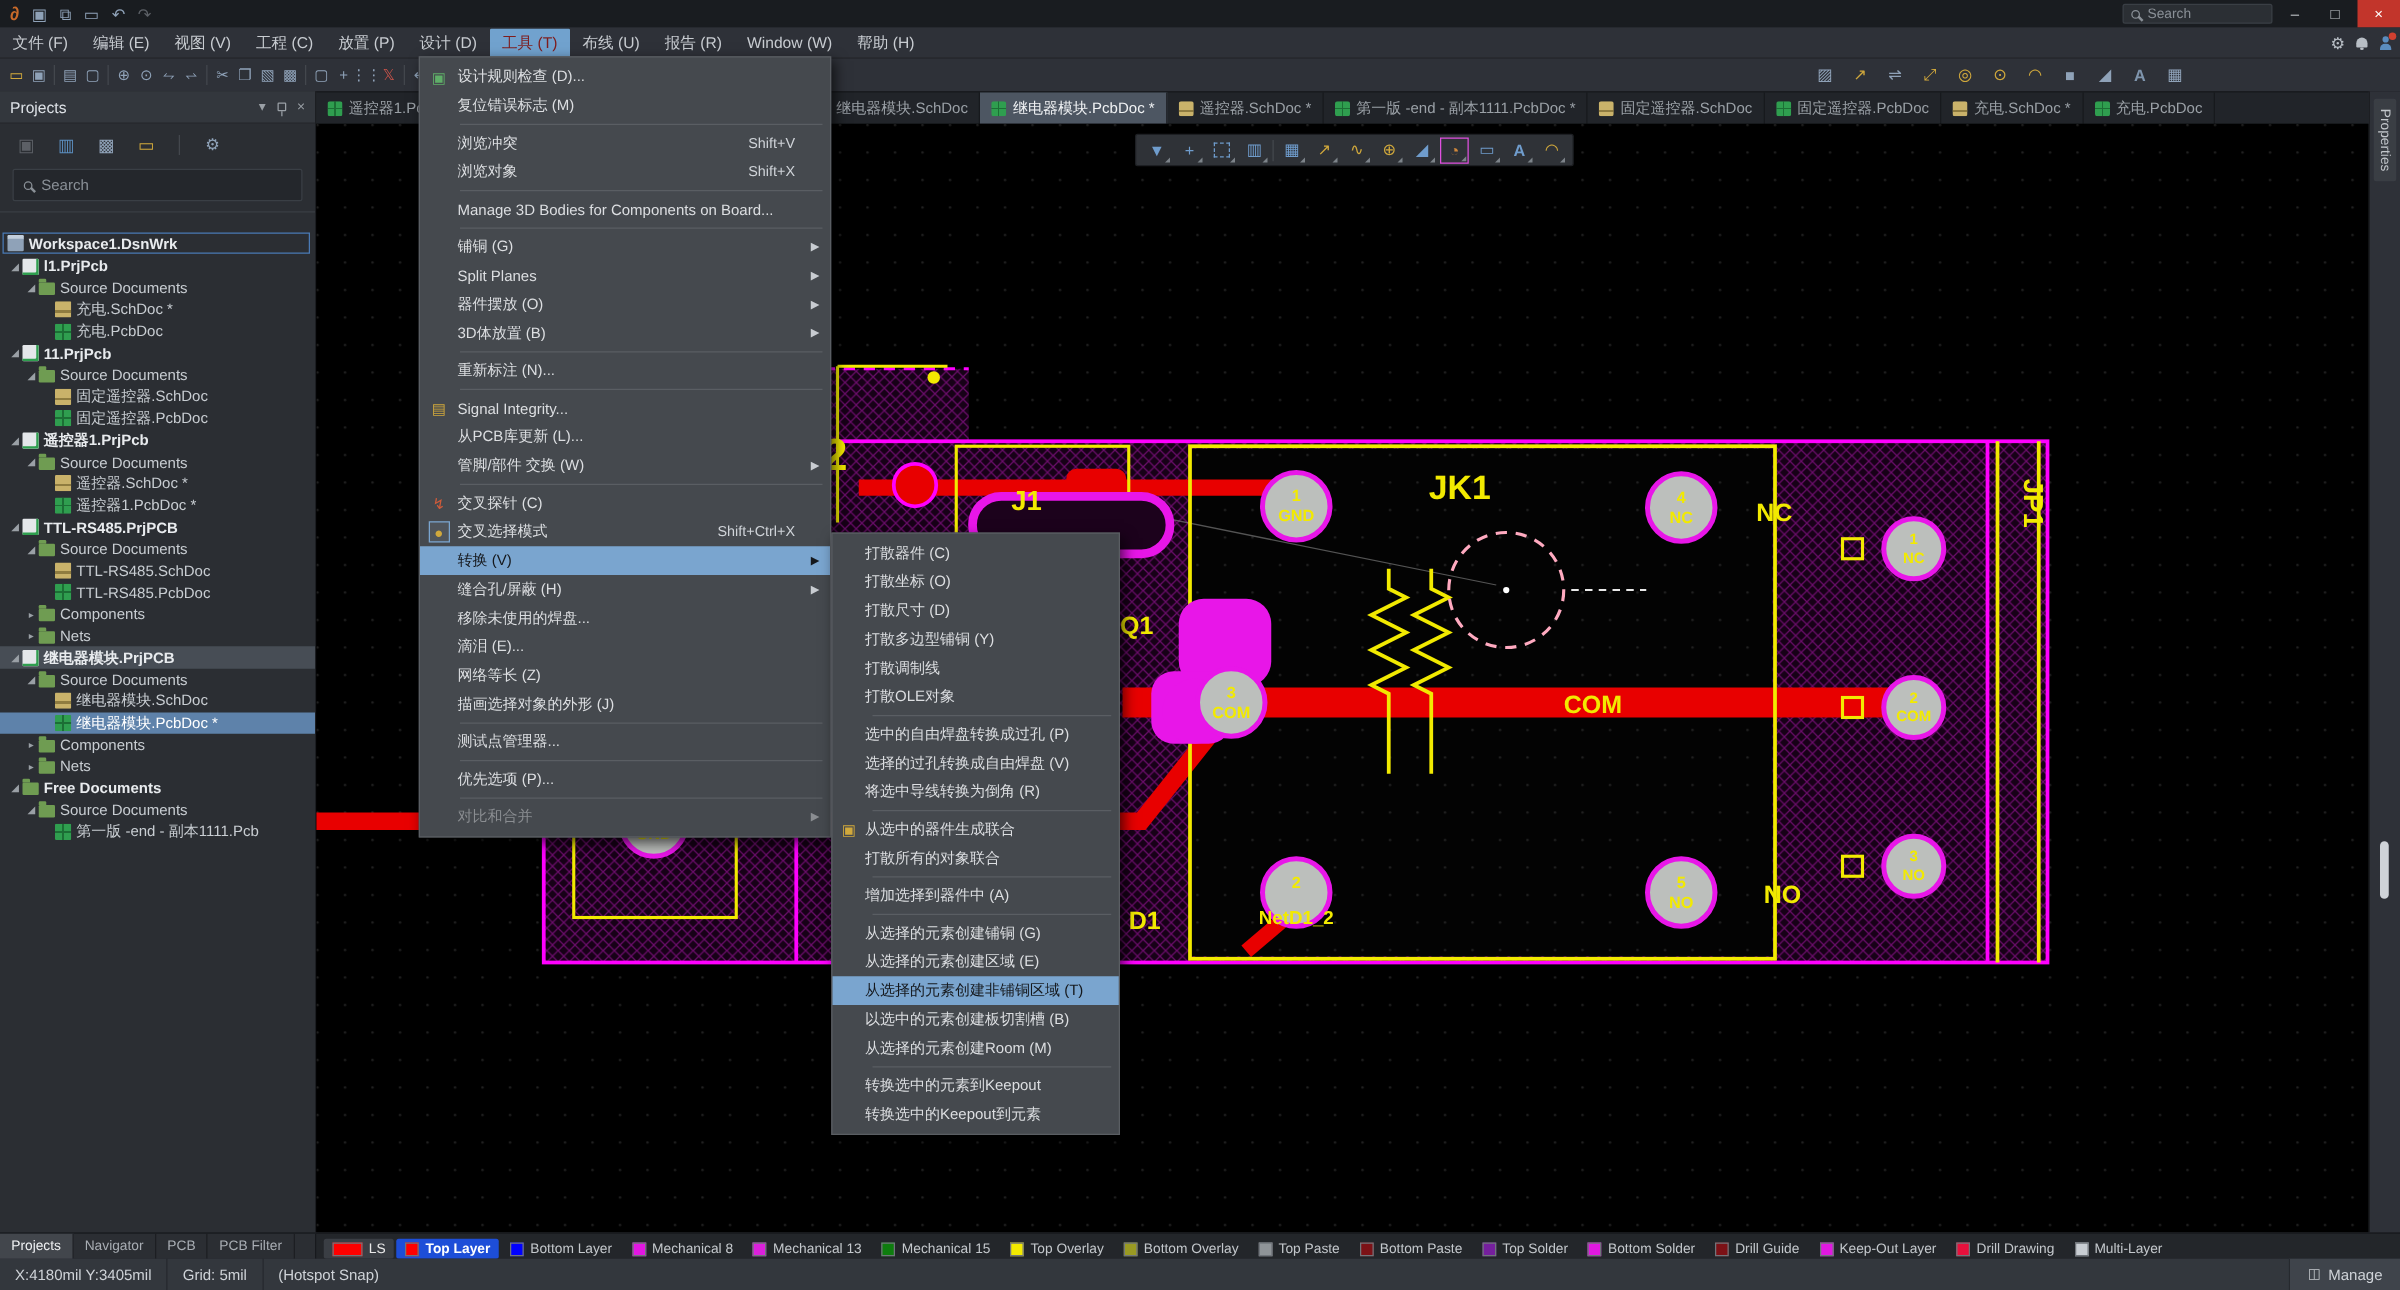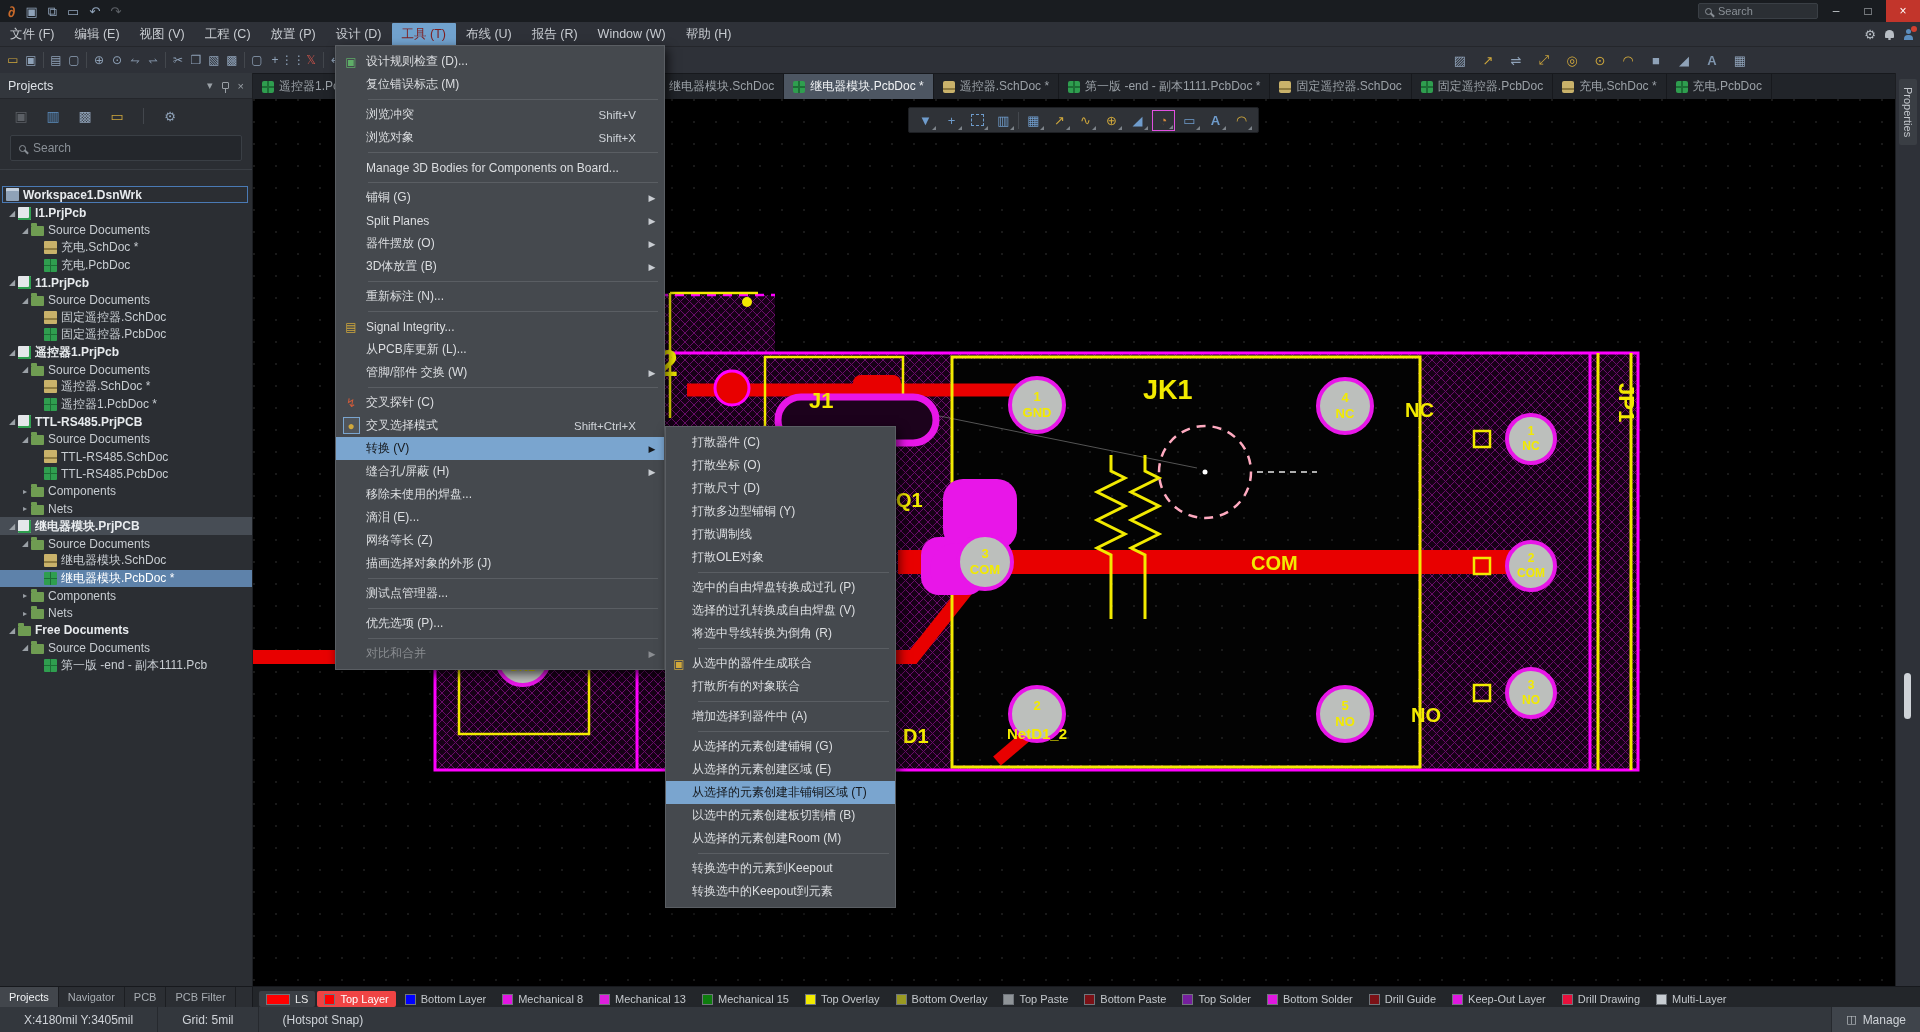--- a/index.html
+++ b/index.html
@@ -84,27 +84,27 @@
   #rightstrip{position:absolute;left:1895px;top:73px;width:25px;height:913px;background:#2e3138;border-left:1px solid #1c1e22}
   #props-tab{margin:6px auto 0;writing-mode:vertical-rl;font-size:11px;color:#c3c7cc;background:#3a3e44;padding:8px 3px;border-radius:2px;text-align:center}
   #scroll-thumb{position:absolute;left:8px;top:600px;width:7px;height:46px;background:#cfd3d8;border-radius:4px}
   
   #bottombar{top:986px;height:21px;background:#23262a;border-top:1px solid #17191d;align-items:stretch}
   #panel-tabs{width:253px;flex:none;display:flex;align-items:stretch;background:#2b2e33;border-right:1px solid #17191d}
   .ptab{display:flex;align-items:center;padding:0 9px;font-size:11px;color:#a8adb3;border-right:1px solid #1c1e22}
   .ptab.active{background:#42464c;color:#f0f2f4}
   #layerbar{display:flex;align-items:flex-end;gap:2px;padding:0 6px;overflow:hidden;flex:1}
   .lay{display:flex;align-items:center;gap:5px;padding:2px 7px;font-size:11px;color:#c4c8cc;white-space:nowrap;border-radius:2px}
-  .lay.active{background:#ef4444;color:#fff;font-weight:normal}
+  .lay.active{background:#1d4ed8;color:#fff;font-weight:bold}
   .sw{width:11px;height:11px;border:1px solid #70757b;flex:none}
   .lay.ls .sw{width:24px}
   .lay.ls{background:#3a3e44;color:#e8e8e8}
   
   #statusbar{top:1007px;height:25px;background:#33373d;color:#cfd3d8;font-size:12px}
-  .sseg{padding:0 24px;height:100%;display:flex;align-items:center;border-right:1px solid #26292e}
+  .sseg{padding:0 12px;height:100%;display:flex;align-items:center;border-right:1px solid #26292e}
   #panels-btn{position:absolute;right:0;top:0;height:100%;display:flex;align-items:center;gap:6px;background:#3f444b;padding:0 14px;border-left:1px solid #26292e}
   
   .popup{position:absolute;background:#45494e;border:1px solid #5a5e63;box-shadow:3px 4px 10px rgba(0,0,0,.65);padding:4px 0;z-index:50}
   #menu-popup{left:335px;top:45px;width:330px}
   #submenu-popup{left:665px;top:426px;width:231px;z-index:60}
   .mi{height:23px;display:flex;align-items:center;font-size:12px;color:#dcdee1;padding-right:6px}
   .mi .mico{width:30px;flex:none;display:flex;justify-content:center;align-items:center;font-size:12px}
   .mi .ml{flex:1;white-space:nowrap;overflow:hidden}
   .mi .ms{font-size:11.5px;color:#cfd3d8;padding-right:10px}
   .mi .ma{width:12px;flex:none;text-align:center;color:#c8ccd1;font-size:9px;visibility:hidden}

